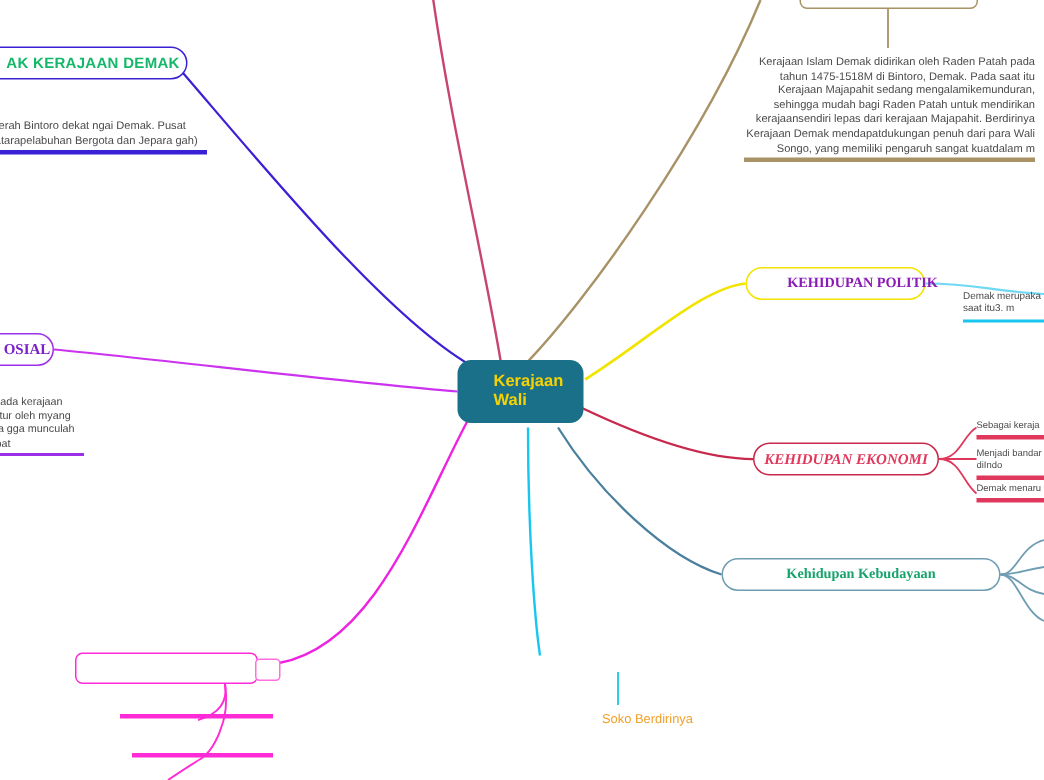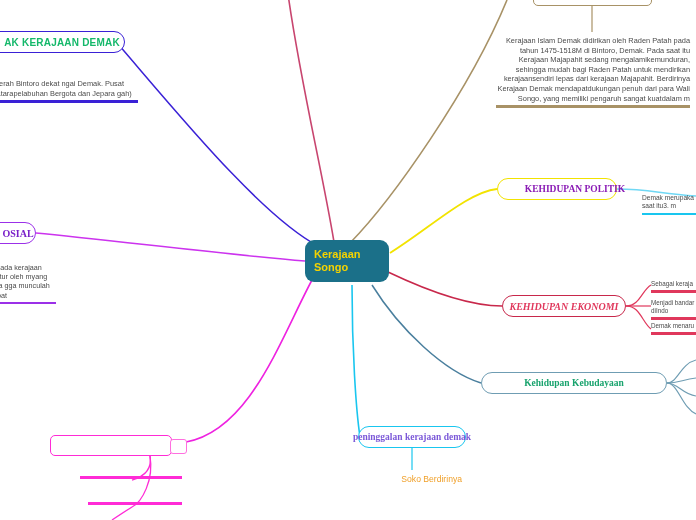--- a/index.html
+++ b/index.html
@@ -36,21 +36,21 @@
   #central {
     left: 305px;
     top: 240px;
     width: 84px;
     height: 42px;
     background: #1b7089;
     border-radius: 9px;
     flex-direction: column;
     align-items: flex-start;
     justify-content: center;
-    padding-left: 9px;
+    padding-left: 24px;
     padding-right: 6px;
   }
   #central .ctext {
     color: #f5d300;
     font-weight: bold;
     font-size: 11px;
     line-height: 13px;
     text-align: left;
     white-space: normal;
   }
@@ -359,21 +359,21 @@
 
     <path d="M 312 280 C 280 340 250 430 186 442" stroke="#ee22e0" stroke-width="1.6" fill="none"></path>
 
     <path d="M 150 456 C 152 468 146 476 132 480" stroke="#ff2bd6" stroke-width="1.3" fill="none"></path>
     <path d="M 150 456 C 154 480 142 502 132 507" stroke="#ff2bd6" stroke-width="1.3" fill="none"></path>
     <path d="M 132 507 C 124 512 118 516 112 520" stroke="#ff2bd6" stroke-width="1.3" fill="none"></path>
   </svg>
 
   <div class="node" id="central">
     <div class="ctext">Kerajaan</div>
-    <div class="ctext">Songo</div>
+    <div class="ctext">Wali</div>
   </div>
 
   <div class="node" id="n-topbox"></div>
 
   <div class="node pill" id="n-letak">
     <span class="label">AK KERAJAAN DEMAK</span>
   </div>
 
   <div class="node pill" id="n-sosial">
     <span class="label">OSIAL</span>
@@ -384,23 +384,20 @@
   </div>
 
   <div class="node pill" id="n-ekonomi">
     <span class="label">KEHIDUPAN EKONOMI</span>
   </div>
 
   <div class="node pill" id="n-raja">
     <span class="label">Kehidupan Kebudayaan</span>
   </div>
 
-  <div class="node pill" id="n-budaya">
-    <span class="label">peninggalan kerajaan demak</span>
-  </div>
 
   <div class="node pill" id="n-peninggalan">
     <span class="label"></span>
   </div>
   <div id="badge-as">
     <span></span>
   </div>
 
   <div class="leaf" id="l-letak">
     <div>erada di daerah Bintoro dekat ngai Demak. Pusat kerajaannya atarapelabuhan Bergota dan Jepara gah)</div>

